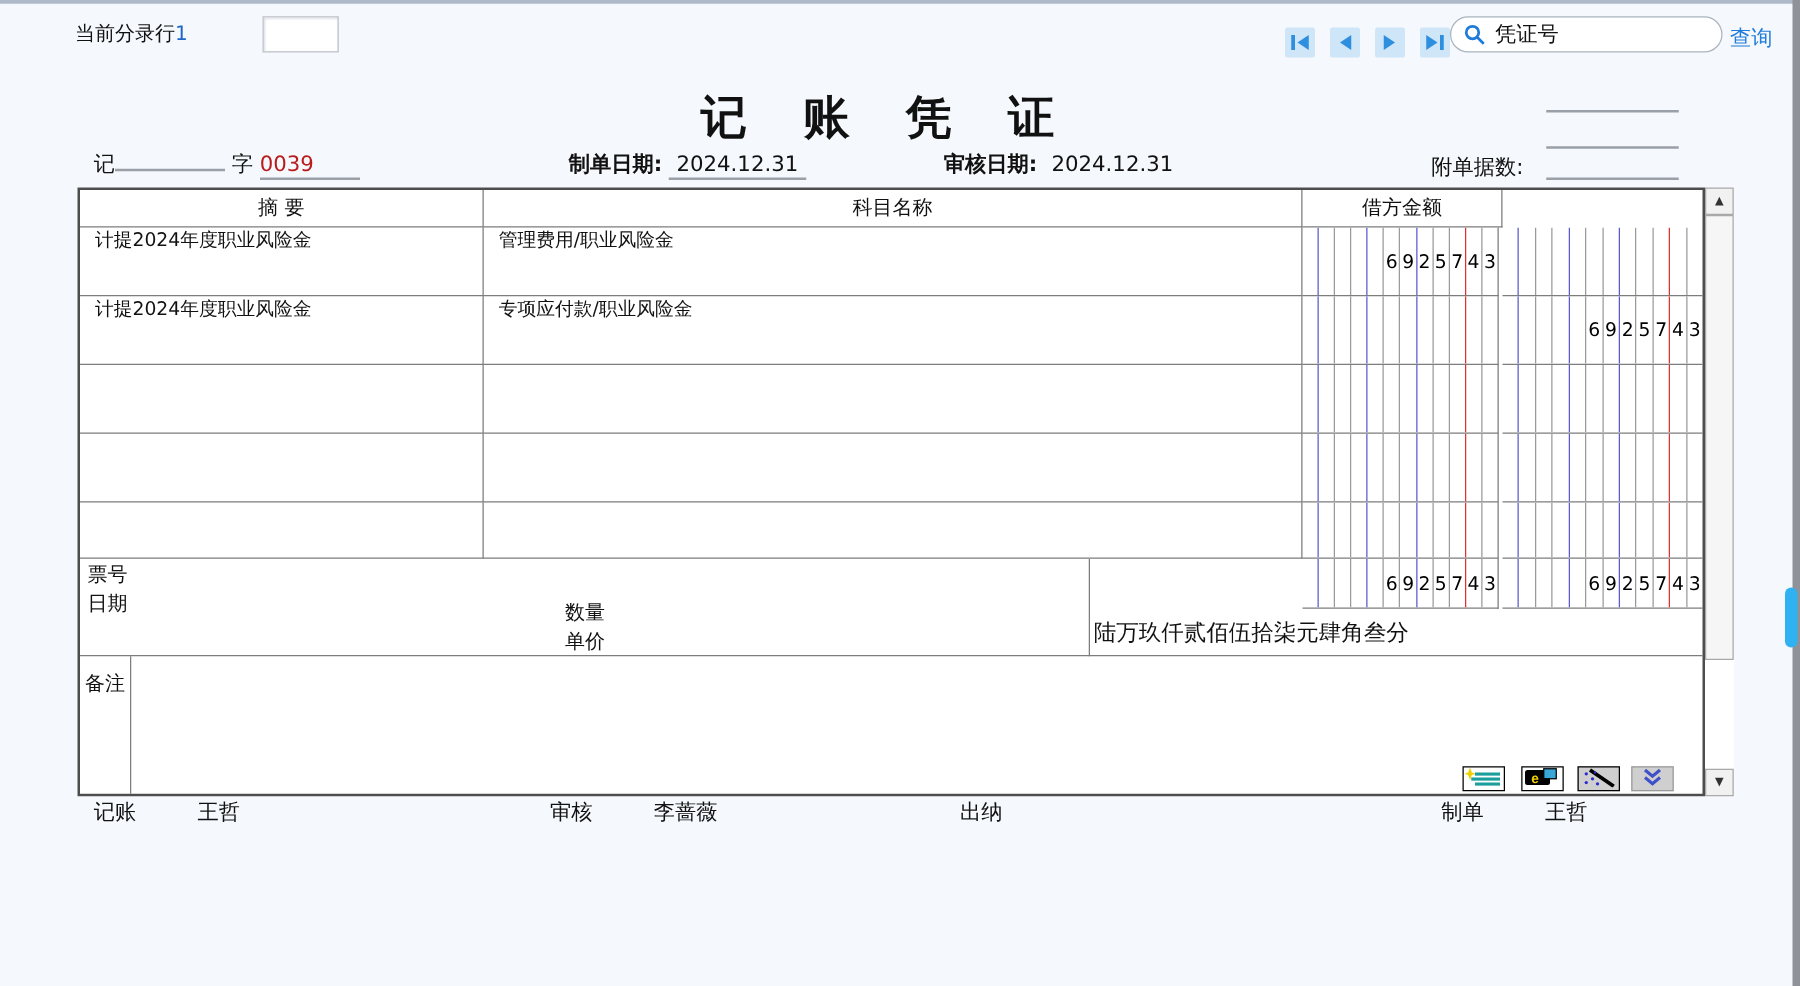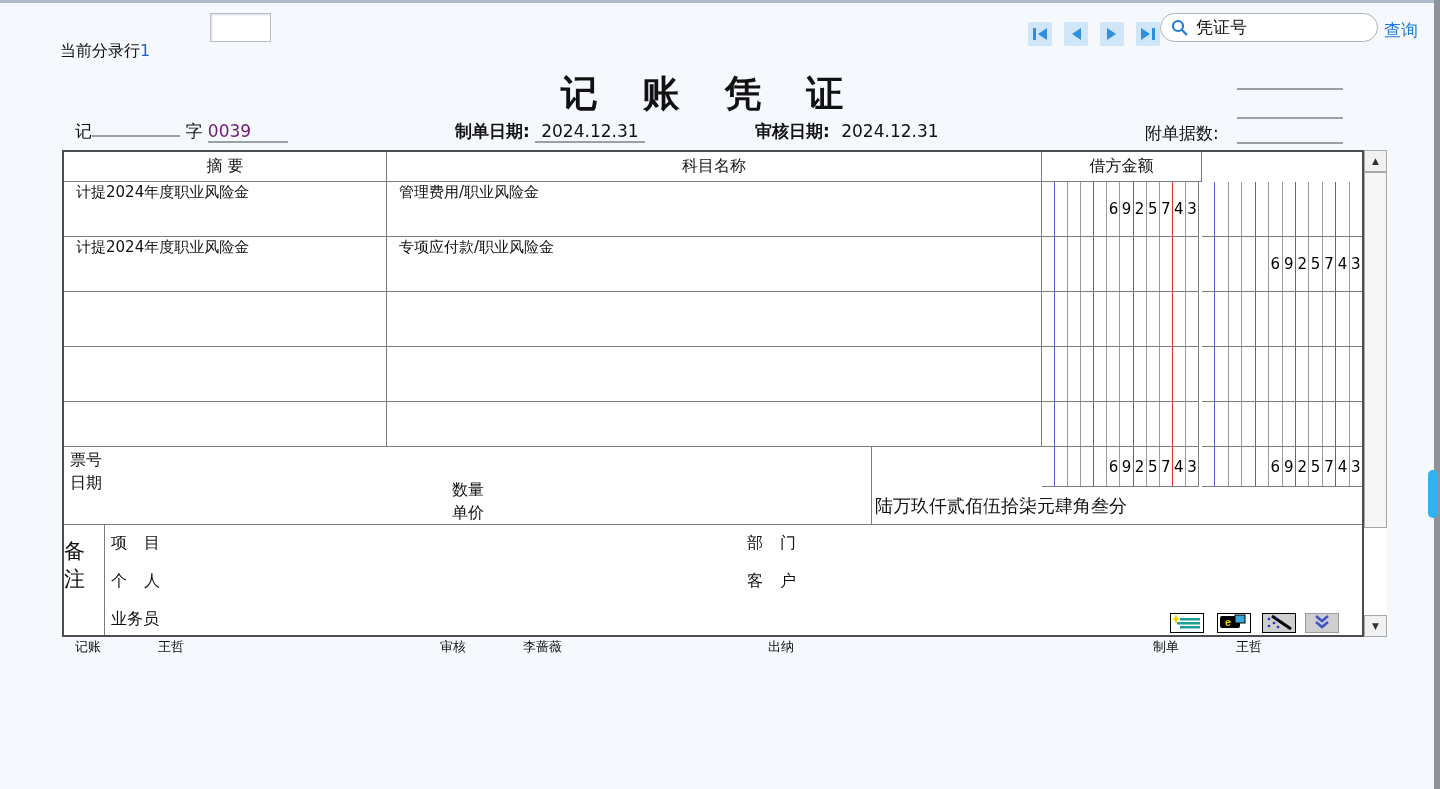--- a/index.html
+++ b/index.html
@@ -6,75 +6,75 @@
   #app{position:relative;width:1440px;height:789px;background:#f5f8fc;overflow:hidden;
        font-family:"DejaVu Sans","Liberation Sans",sans-serif;color:#111;}
   .abs{position:absolute;}
 
   
   .top-strip{left:0;top:0;width:1440px;height:3px;background:#aeb9c9;}
   .right-strip{right:0;top:0;width:6px;height:789px;background:#8f9399;}
   .page-scroll-thumb{left:1428px;top:470px;width:10px;height:48px;border-radius:5px;background:#2fb1f2;}
 
   
-  .cur-row{left:60px;top:17px;font-size:16px;margin-top:24px;}
+  .cur-row{left:60px;top:17px;font-size:16px;}
   .cur-row .num{color:#1f66c9;}
   .row-input{left:210px;top:13px;width:55px;height:25px;background:#fff;border:1px solid #b9bec6;
              box-shadow:inset 1px 1px 2px #d8dde4;}
   .navbtn{top:22px;width:24px;height:24px;background:#cfe5f8;border:none;border-radius:2px;
           display:flex;align-items:center;justify-content:center;padding:0;cursor:pointer;}
   .search-pill{left:1160px;top:13px;width:218px;height:29px;background:#fff;border:1px solid #aab4bf;
                border-radius:15px;display:flex;align-items:center;padding:0 10px;box-sizing:border-box;}
   .search-pill input{border:none;outline:none;font-size:17px;width:150px;margin-left:6px;background:transparent;
                      font-family:inherit;color:#111;}
   .query-link{left:1384px;top:19px;font-size:17px;color:#1f7bd9;text-decoration:none;cursor:pointer;font-family:Liberation Serif, serif;}
 
   
   .v-title{left:0;top:69px;width:1420px;text-align:center;font-size:37px;font-weight:bold;
            letter-spacing:16px;font-family:"DejaVu Serif","Liberation Serif",serif;}
   .blankline{border-bottom:2px solid #9aa0a8;}
   .word-line{left:75px;top:120px;font-size:17px;}
   .u1{display:inline-block;width:88px;border-bottom:2px solid #9aa0a8;}
-  .word-num{color:#701a75;border-bottom:2px solid #9aa0a8;display:inline-block;min-width:80px;}
+  .word-num{color:#b91c1c;border-bottom:2px solid #9aa0a8;display:inline-block;min-width:80px;}
   .date-line{top:120px;font-size:17px;}
   .date-val{border-bottom:2px solid #9aa0a8;padding:0 6px;}
   .date-val2{padding:0 6px;}
   .attach-label{left:1145px;top:122px;font-size:17px;}
 
   
   .vtable{left:62px;top:150px;width:1302px;height:487px;border:2px solid #4d4d4d;background:#fff;box-sizing:border-box;}
   .cell{position:absolute;box-sizing:border-box;border-right:1px solid #7d7d7d;border-bottom:1px solid #7d7d7d;
         font-size:15px;overflow:hidden;}
   .hdr{display:flex;align-items:center;justify-content:center;font-size:16px;}
   .body-txt{padding:1px 12px;line-height:19px;}
   .grid{display:flex;}
   .dcell{flex:1;border-right:1px solid #9a9a9a;display:flex;align-items:center;justify-content:center;
          font-size:15px;color:#000;}
   .dcell:last-child{border-right:none;}
   .dcell.b{border-right-color:#5a5ad0;}
   .dcell.r{border-right-color:#e03030;}
   .foot-label{font-size:16px;}
   .total-cell{display:flex;align-items:center;justify-content:center;font-size:17px;letter-spacing:8px;}
   .capital-cell{display:flex;align-items:center;font-size:18px;padding-left:3px;}
-  .remark-side{display:flex;align-items:flex-start;justify-content:center;padding-top:12px;font-size:21px;}
+  .remark-side{display:flex;align-items:flex-start;justify-content:center;padding-top:12px;font-size:16px;}
   .rlabel{position:absolute;font-size:16px;letter-spacing:6px;}
   .icon-btn{position:absolute;width:34px;height:20px;padding:0;border:1px solid #000;background:#fff;cursor:pointer;}
   .icon-btn.gray{background:#cfcfcf;}
   .icon-btn.grayb{border-color:#9a9a9a;background:#cfcfcf;}
 
   
   .in-scroll{left:1364px;top:150px;width:23px;height:487px;background:#fff;}
   .sbtn{position:absolute;left:0;width:23px;height:22px;background:#f1f1f1;border:1px solid #a9a9a9;
         box-sizing:border-box;display:flex;align-items:center;justify-content:center;font-size:9px;color:#333;
         cursor:pointer;}
   .sthumb{position:absolute;left:0;top:22px;width:23px;height:356px;background:#f6f6f6;border:1px solid #a9a9a9;
           box-sizing:border-box;cursor:grab;}
 
   
-  .sig{top:638px;font-size:13px;}
+  .sig{top:638px;font-size:17px;}
 </style>
 </head>
 <body>
 
 <div id="app">
 
   <div class="abs top-strip"></div>
 
   <div class="abs cur-row">
     <span>当前分录行</span><span class="num">1</span>
@@ -328,27 +328,20 @@
         <div class="dcell">2</div>
         <div class="dcell">5</div>
         <div class="dcell r">7</div>
         <div class="dcell">4</div>
         <div class="dcell">3</div>
       </div>
 
     <div class="cell capital-cell" style="left:808px;top:335px;width:490px;height:38px;border-right:none">陆万玖仟贰佰伍拾柒元肆角叁分</div>
 
     <div class="cell remark-side" style="left:0;top:373px;width:41px;height:110px;border-bottom:none">备注</div>
-    <div class="cell" style="left:41px;top:373px;width:1257px;height:110px;border-right:none;border-bottom:none">
-      <div class="rlabel" style="left:6px;top:8px">项  目</div>
-      <div class="rlabel" style="left:642px;top:8px">部  门</div>
-      <div class="rlabel" style="left:6px;top:46px">个  人</div>
-      <div class="rlabel" style="left:642px;top:46px">客  户</div>
-      <div class="rlabel" style="left:6px;top:84px;letter-spacing:0">业务员</div>
-    </div>
 
     <button class="icon-btn" style="left:1106px;top:461px">
       <svg width="30" height="16" viewBox="0 0 30 16">
         <polygon points="4,0 5.5,4 9,5 5.5,6 4,10 2.5,6 -1,5 2.5,4" fill="#f2d000"></polygon>
         <rect x="8" y="4" width="20" height="2.5" fill="#1d9e9e"></rect>
         <rect x="5" y="8" width="23" height="2.5" fill="#1d9e9e"></rect>
         <rect x="8" y="12" width="20" height="2.5" fill="#1d9e9e"></rect>
       </svg>
     </button>
     <button class="icon-btn" style="left:1153px;top:461px">

